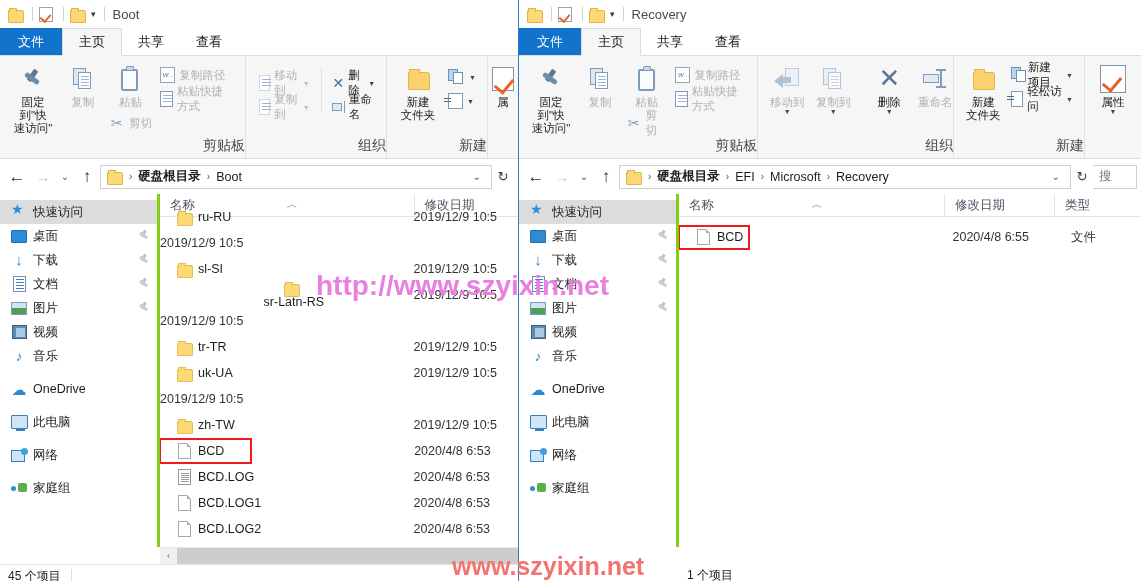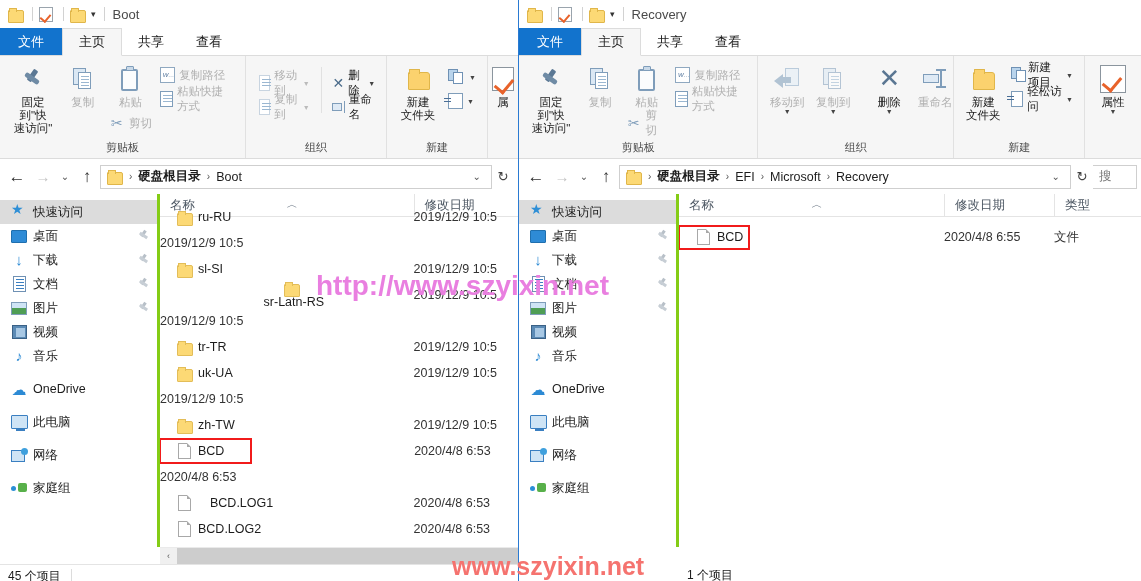--- a/index.html
+++ b/index.html
@@ -32,21 +32,21 @@
   .tab.file { background:#1273cd; color:#fff; padding:0 18px; }
   .tab.active { background:#f6f6f6; border:1px solid #dcdcdc; border-bottom:1px solid #f6f6f6; z-index:2; }
 
   
   .ribbon { height:103px; background:#f6f6f6; border-bottom:1px solid #dcdcdc;
             display:flex; align-items:stretch; position:relative; overflow:hidden; }
   .group { display:flex; flex-direction:column; justify-content:space-between;
            border-right:1px solid #e1e1e1; padding:3px 0 0 0; position:relative; }
   .group:last-child { border-right:none; }
   .group-items { display:flex; align-items:flex-start; padding:0 6px; flex:1; }
-  .group-label { text-align:center; font-size:11px; color:#4a4a4a; padding-bottom:3px; }
+  .group-label { text-align:right; font-size:14px; color:#4a4a4a; padding-bottom:3px; }
 
   .bigbtn { width:auto; min-width:46px; display:flex; flex-direction:column; align-items:center;
             padding:3px 4px 0; }
   .bigbtn .glyph { height:34px; display:flex; align-items:center; justify-content:center; }
   .bigbtn .cap { font-size:11.5px; color:#1c1c1c; text-align:center; line-height:13px; white-space:pre-line; }
   .bigbtn.dim .cap { color:#b0b0b0; }
   .stack { display:flex; flex-direction:column; justify-content:center; padding:4px 2px 0; }
   .smallbtn { display:flex; align-items:center; height:24px; padding:0 3px; }
   .smallbtn .cap { font-size:11.5px; color:#1c1c1c; margin-left:4px; }
   .smallbtn.dim .cap { color:#b0b0b0; }
@@ -169,21 +169,21 @@
   .i-home::after{content:"";position:absolute;left:0px;top:5px;width:5px;height:5px;background:#2b8fd6;border-radius:50%;}
 
   .filepane { flex:1; background:#fff; position:relative; overflow:hidden; }
   .colhead { height:23px; display:flex; align-items:center; border-bottom:1px solid #e4e4e4;
              position:relative; background:#fff; }
   .col { font-size:12.5px; color:#4a5561; padding-left:10px; position:relative; height:23px;
          line-height:23px; }
   .col + .col { border-left:1px solid #e4e4e4; }
   .sortmark { position:absolute; left:50%; top:-1px; font-size:11px; color:#6b7785; }
   .rows { position:relative; }
-  .row { height:26px; display:flex; align-items:center; font-size:12.5px; color:#1c1c1c; }
+  .row { height:26px; display:flex; align-items:center; font-size:12.5px; color:#1c1c1c;justify-content:space-between; }
   .row .nm { display:flex; align-items:center; padding-left:14px; }
   .row .nm .ri { width:20px; display:flex; align-items:center; justify-content:center; flex:none; margin-right:4px;}
   .row .dt { color:#333; font-size:12.5px; }
   .row .tp { color:#333; font-size:12.5px; }
   .f-folder { width:15px; height:13px; position:relative; }
   .f-folder::before{ content:""; position:absolute; left:0; top:2px; width:14px; height:11px;
       background:#fcd975; border:1px solid #e3bd58; border-radius:1px 2px 1px 1px; }
   .f-folder::after{ content:""; position:absolute; left:1px; top:0; width:6px; height:3px;
       background:#fcd975; border:1px solid #e3bd58; border-bottom:none; }
   .f-file { width:13px; height:16px; border:1px solid #a8a8a8; background:#fff; position:relative; }
@@ -539,24 +539,30 @@
         <div class="row">
           <span class="nm redbox" style="width:92px;height:24px;">
               <span class="ri">
                 <span class="f-file"></span>
               </span>
               <span>BCD</span>
             </span>
           <span class="dt" style="width:105px;margin-left:163px;">2020/4/8 6:53</span>
         </div>
         <div class="row">
+          <span class="nm" style="width:255px;">
+              <span class="ri">
+                <span class="f-log"></span>
+              </span>
+              <span>BCD.LOG</span>
+            </span>
           <span class="dt" style="width:105px;">2020/4/8 6:53</span>
         </div>
         <div class="row">
-          <span class="nm" style="width:255px;gap:12px;">
+          <span class="nm" style="width:255px;">
               <span class="ri">
                 <span class="f-file"></span>
               </span>
               <span>BCD.LOG1</span>
             </span>
           <span class="dt" style="width:105px;">2020/4/8 6:53</span>
         </div>
         <div class="row">
           <span class="nm" style="width:255px;">
               <span class="ri">

